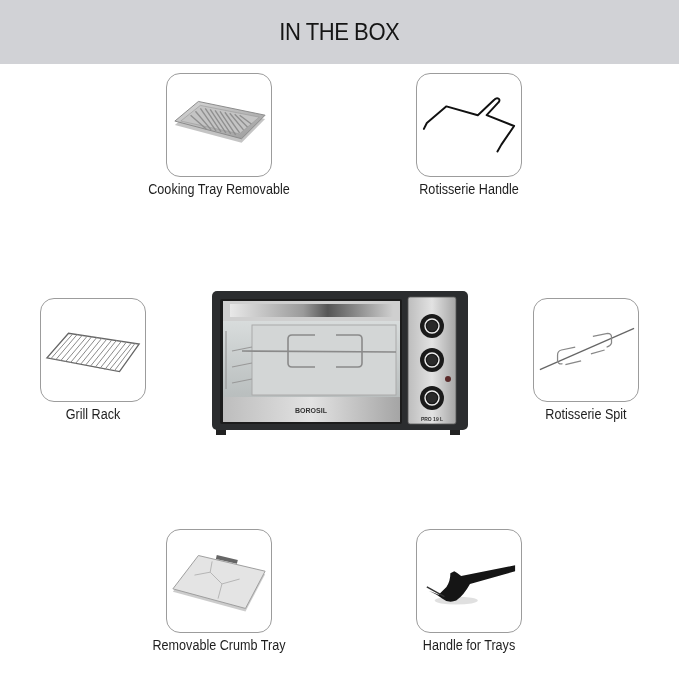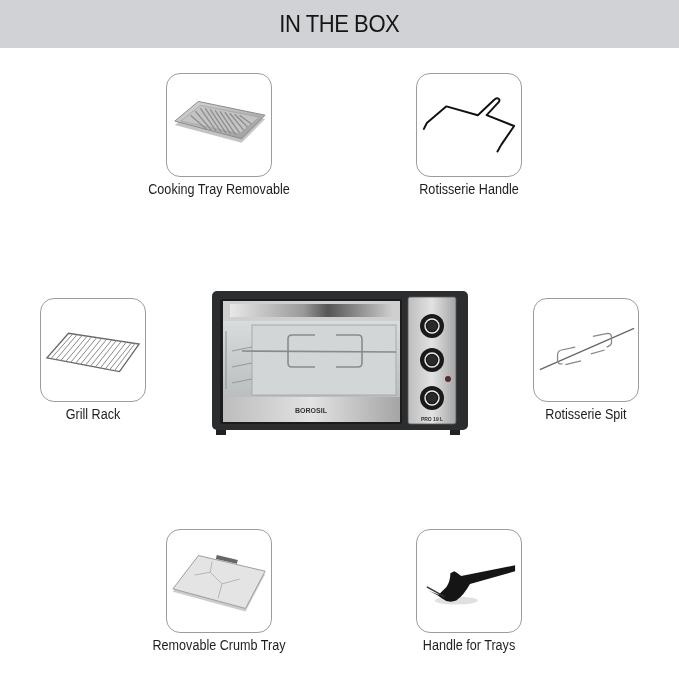--- a/index.html
+++ b/index.html
@@ -1,19 +1,19 @@
 <!DOCTYPE html>
 <html><head>
 <meta charset="utf-8">
 <style>
   * { box-sizing: border-box; margin: 0; padding: 0; }
   html, body { width: 679px; height: 679px; background: #ffffff; overflow: hidden; }
   body { position: relative; font-family: "Liberation Sans", "DejaVu Sans", sans-serif; color: #222; }
   .header {
-    position: absolute; left: 0; top: 0; width: 679px; height: 48px;
+    position: absolute; left: 0; top: 0; width: 679px; height: 64px;
     background: #d1d2d6;
     display: flex; align-items: center; justify-content: center;
   }
   .header-title {
     font-family: "Liberation Sans", sans-serif;
     font-size: 24px; letter-spacing: -0.5px; color: #151515;
     transform: scaleX(0.92);
   }
   .box {
     position: absolute; width: 106px; height: 104px;

